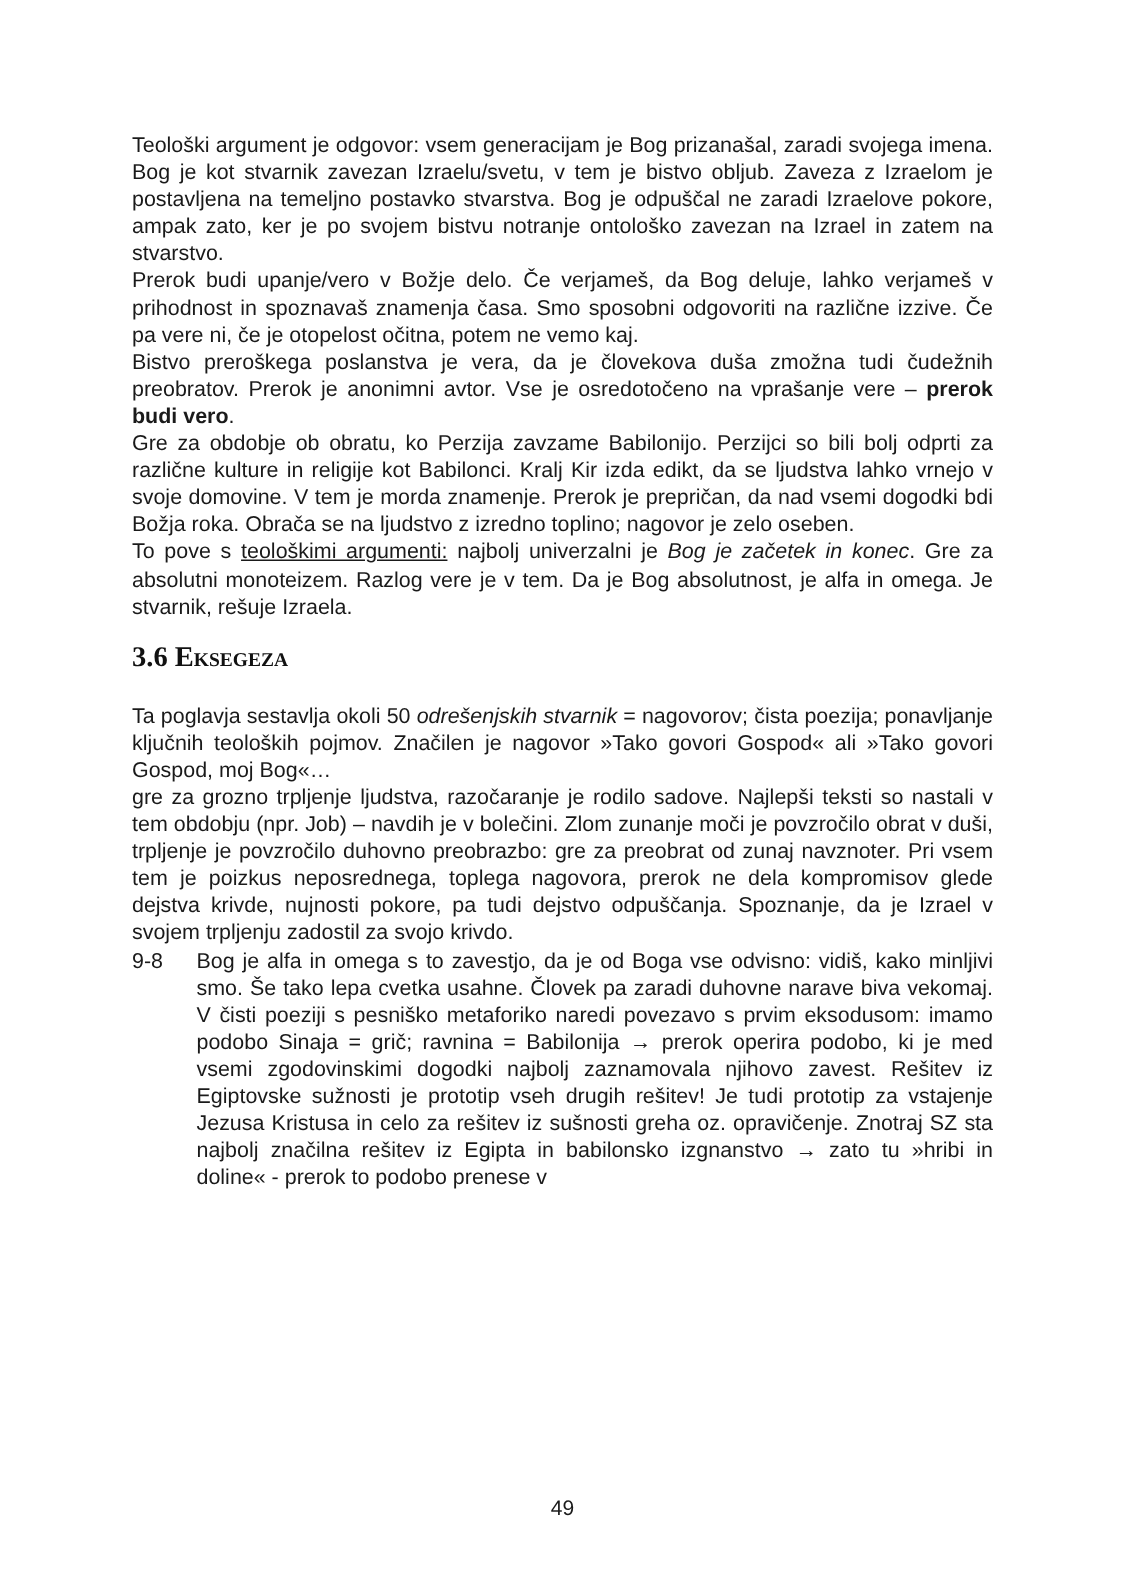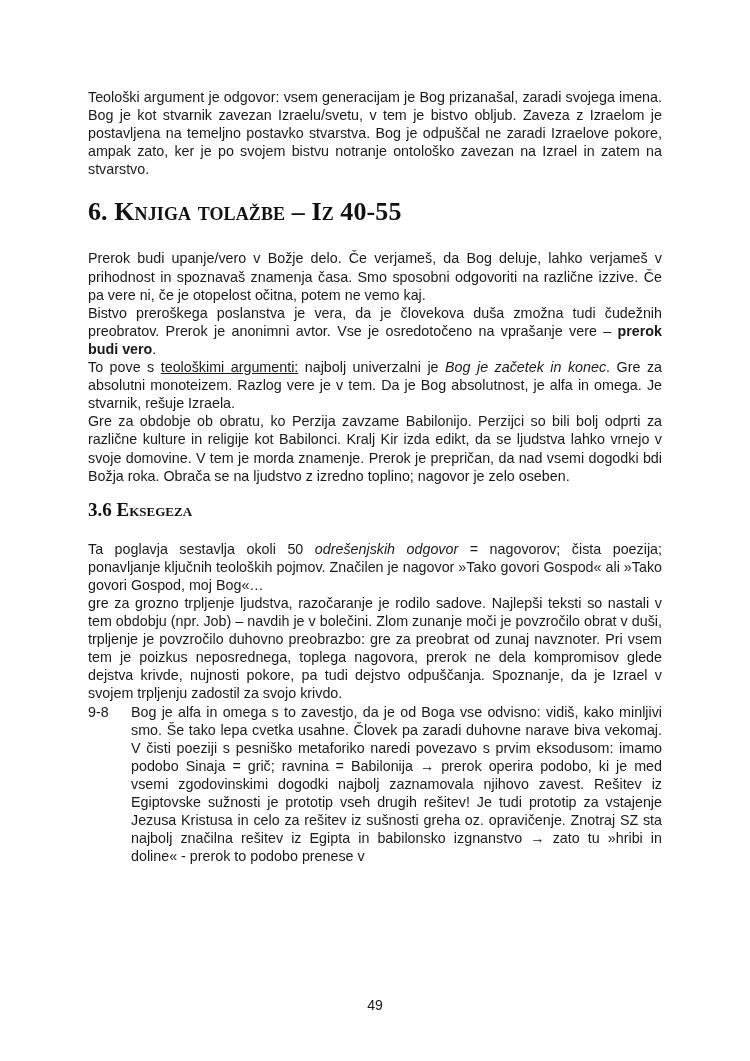--- a/index.html
+++ b/index.html
@@ -29,33 +29,32 @@
     font-family: "Liberation Sans", sans-serif; font-size: 14px; color: #1a1a1a;
   }
   u { text-decoration: underline; }
 </style>
 </head>
 <body>
 
 <div class="page">
   <p>Teološki argument je odgovor: vsem generacijam je Bog prizanašal, zaradi svojega imena. Bog je kot stvarnik zavezan Izraelu/svetu, v tem je bistvo obljub. Zaveza z Izraelom je postavljena na temeljno postavko stvarstva. Bog je odpuščal ne zaradi Izraelove pokore, ampak zato, ker je po svojem bistvu notranje ontološko zavezan na Izrael in zatem na stvarstvo.</p>
 
-  <h1>6. Knjiga tolažbe – Iz 40-55</h1>
 
   <p>Prerok budi upanje/vero v Božje delo. Če verjameš, da Bog deluje, lahko verjameš v prihodnost in spoznavaš znamenja časa. Smo sposobni odgovoriti na različne izzive. Če pa vere ni, če je otopelost očitna, potem ne vemo kaj.</p>
 
   <p class="gap"><span>Bistvo preroškega poslanstva je vera, da je človekova duša zmožna tudi čudežnih preobratov. Prerok je anonimni avtor. Vse je osredotočeno na vprašanje vere – </span><b>prerok budi vero</b><span>.</span></p>
 
+  <p class="gap">Gre za obdobje ob obratu, ko Perzija zavzame Babilonijo. Perzijci so bili bolj odprti za različne kulture in religije kot Babilonci. Kralj Kir izda edikt, da se ljudstva lahko vrnejo v svoje domovine. V tem je morda znamenje. Prerok je prepričan, da nad vsemi dogodki bdi Božja roka. Obrača se na ljudstvo z izredno toplino; nagovor je zelo oseben.</p>
+
   <p class="gap"><span>To pove s </span><u>teološkimi argumenti:</u><span> najbolj univerzalni je </span><i>Bog je začetek in konec</i><span>. Gre za absolutni monoteizem. Razlog vere je v tem. Da je Bog absolutnost, je alfa in omega. Je stvarnik, rešuje Izraela.</span></p>
-
-  <p class="gap">Gre za obdobje ob obratu, ko Perzija zavzame Babilonijo. Perzijci so bili bolj odprti za različne kulture in religije kot Babilonci. Kralj Kir izda edikt, da se ljudstva lahko vrnejo v svoje domovine. V tem je morda znamenje. Prerok je prepričan, da nad vsemi dogodki bdi Božja roka. Obrača se na ljudstvo z izredno toplino; nagovor je zelo oseben.</p>
 
   <h2>3.6 Eksegeza</h2>
 
-  <p><span>Ta poglavja sestavlja okoli 50 </span><i>odrešenjskih odgovor</i><span> = nagovorov; čista poezija; ponavljanje ključnih teoloških pojmov. Značilen je nagovor »Tako govori Gospod« ali »Tako govori Gospod, moj Bog«…</span></p>
+  <p><span>Ta poglavja sestavlja okoli 50 </span><i>odrešenjskih stvarnik</i><span> = nagovorov; čista poezija; ponavljanje ključnih teoloških pojmov. Značilen je nagovor »Tako govori Gospod« ali »Tako govori Gospod, moj Bog«…</span></p>
 
   <div class="entry gap">
     <span class="txt">gre za grozno trpljenje ljudstva, razočaranje je rodilo sadove. Najlepši teksti so nastali v tem obdobju (npr. Job) – navdih je v bolečini. Zlom zunanje moči je povzročilo obrat v duši, trpljenje je povzročilo duhovno preobrazbo: gre za preobrat od zunaj navznoter. Pri vsem tem je poizkus neposrednega, toplega nagovora, prerok ne dela kompromisov glede dejstva krivde, nujnosti pokore, pa tudi dejstvo odpuščanja. Spoznanje, da je Izrael v svojem trpljenju zadostil za svojo krivdo.</span>
   </div>
 
   <div class="entry gap">
     <span class="ref">9-8</span>
     <span class="txt">Bog je alfa in omega s to zavestjo, da je od Boga vse odvisno: vidiš, kako minljivi smo. Še tako lepa cvetka usahne. Človek pa zaradi duhovne narave biva vekomaj. V čisti poeziji s pesniško metaforiko naredi povezavo s prvim eksodusom: imamo podobo Sinaja = grič; ravnina = Babilonija → prerok operira podobo, ki je med vsemi zgodovinskimi dogodki najbolj zaznamovala njihovo zavest. Rešitev iz Egiptovske sužnosti je prototip vseh drugih rešitev! Je tudi prototip za vstajenje Jezusa Kristusa in celo za rešitev iz sušnosti greha oz. opravičenje. Znotraj SZ sta najbolj značilna rešitev iz Egipta in babilonsko izgnanstvo → zato tu »hribi in doline« - prerok to podobo prenese v</span>
   </div>
 </div>

